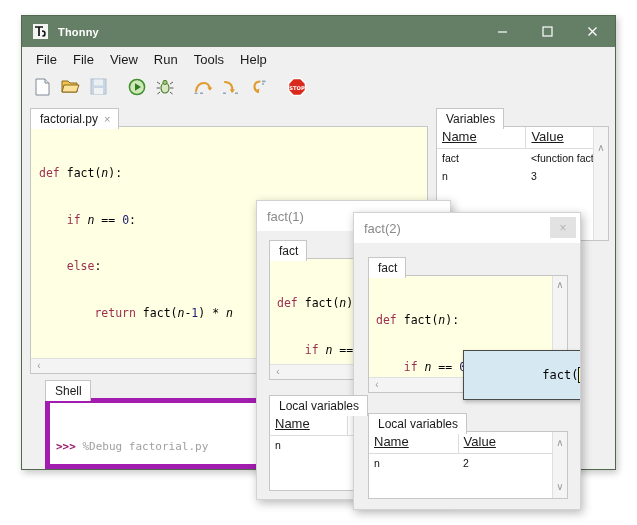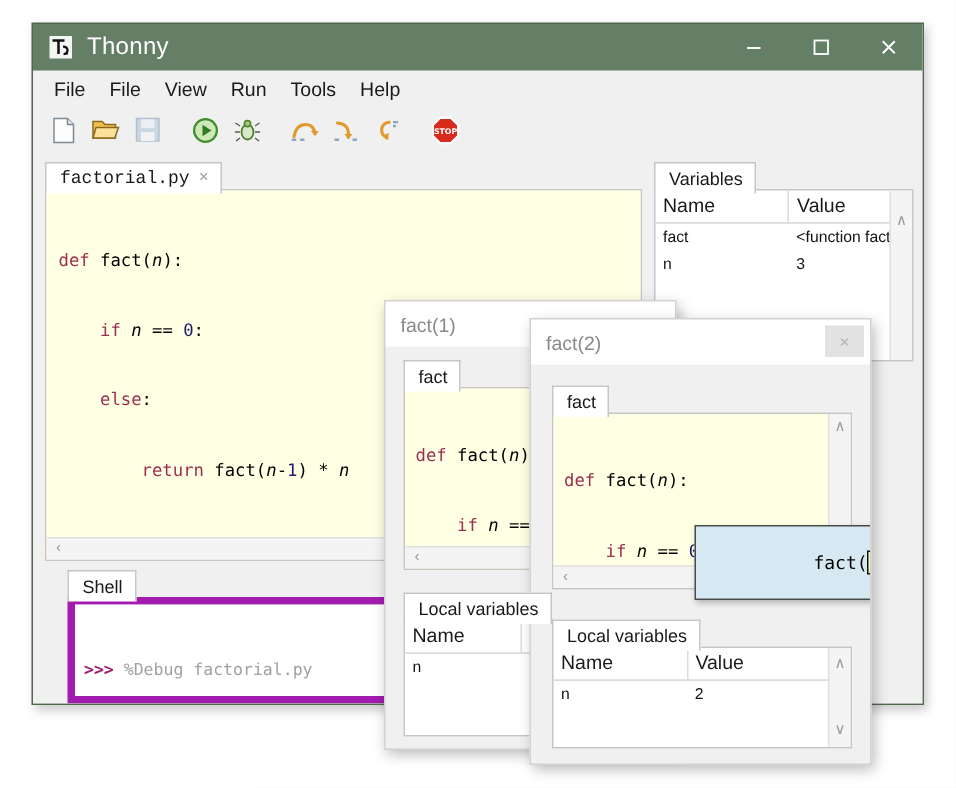--- a/index.html
+++ b/index.html
@@ -42,23 +42,24 @@
   }
   .title-icon {
     margin-left: 10px;
     width: 17px;
     height: 17px;
     position: relative;
     flex: none;
   }
   .title-text {
     color: #ffffff;
-    font-size: 16px;
+    font-size: 11px;
     margin-left: 9px;
     letter-spacing: 0.2px;
+    font-weight: bold;
   }
   .win-buttons {
     position: absolute;
     right: 0; top: 0;
     height: 31px;
     display: flex;
   }
   .win-btn {
     width: 45px;
     height: 31px;
@@ -179,20 +180,21 @@
   
   .tbl { width: 100%; border-collapse: collapse; font-size: 11px; }
   .tbl th {
     text-align: left;
     font-weight: normal;
     font-size: 13px;
     color: #1a1a1a;
     padding: 2px 5px 4px 5px;
     border-bottom: 1px solid #dcdcdc;
     border-right: 1px solid #dcdcdc;
+    text-decoration: underline;
   }
   .tbl td {
     padding: 3px 5px;
     font-size: 10.5px;
     color: #111;
     vertical-align: top;
     white-space: nowrap;
     overflow: hidden;
   }
 
@@ -362,21 +364,21 @@
         <svg width="20" height="20" viewBox="0 0 20 20">
           <polygon points="6.4,1.6 13.6,1.6 18.4,6.4 18.4,13.6 13.6,18.4 6.4,18.4 1.6,13.6 1.6,6.4" fill="#d92a1e" stroke="#ffffff" stroke-width="1.4"></polygon>
           <text x="10" y="12.6" font-family="DejaVu Sans, sans-serif" font-size="5.2" fill="#ffffff" text-anchor="middle" font-weight="bold">STOP</text>
         </svg>
       </div>
     </div>
 
     <div class="workarea">
 
       <div class="panel" style="left:8px; top:24px; width:398px; height:248px;">
-        <div class="tabstrip" style="position:absolute;left:0;top:-20px;padding-left:0;font-family:Liberation Mono, monospace;">
+        <div class="tabstrip" style="position:absolute;left:0;top:-20px;padding-left:0;">
           <div class="tab">
             <span>factorial.py</span>
             <span class="close-x">×</span>
           </div>
         </div>
 
         <div style="position:absolute;left:0;top:0;right:0;bottom:0;border:1px solid #c6c6c6;background:#ffffe4;box-sizing:border-box;">
           <div class="codearea" style="position:absolute;left:0;top:0;right:0;bottom:15px;padding:8px 0 0 8px;">
             <div><span class="kw">def</span> fact(<span class="ital">n</span>):</div>
             <div>    <span class="kw">if</span> <span class="ital">n</span> == <span class="num">0</span>:</div>

